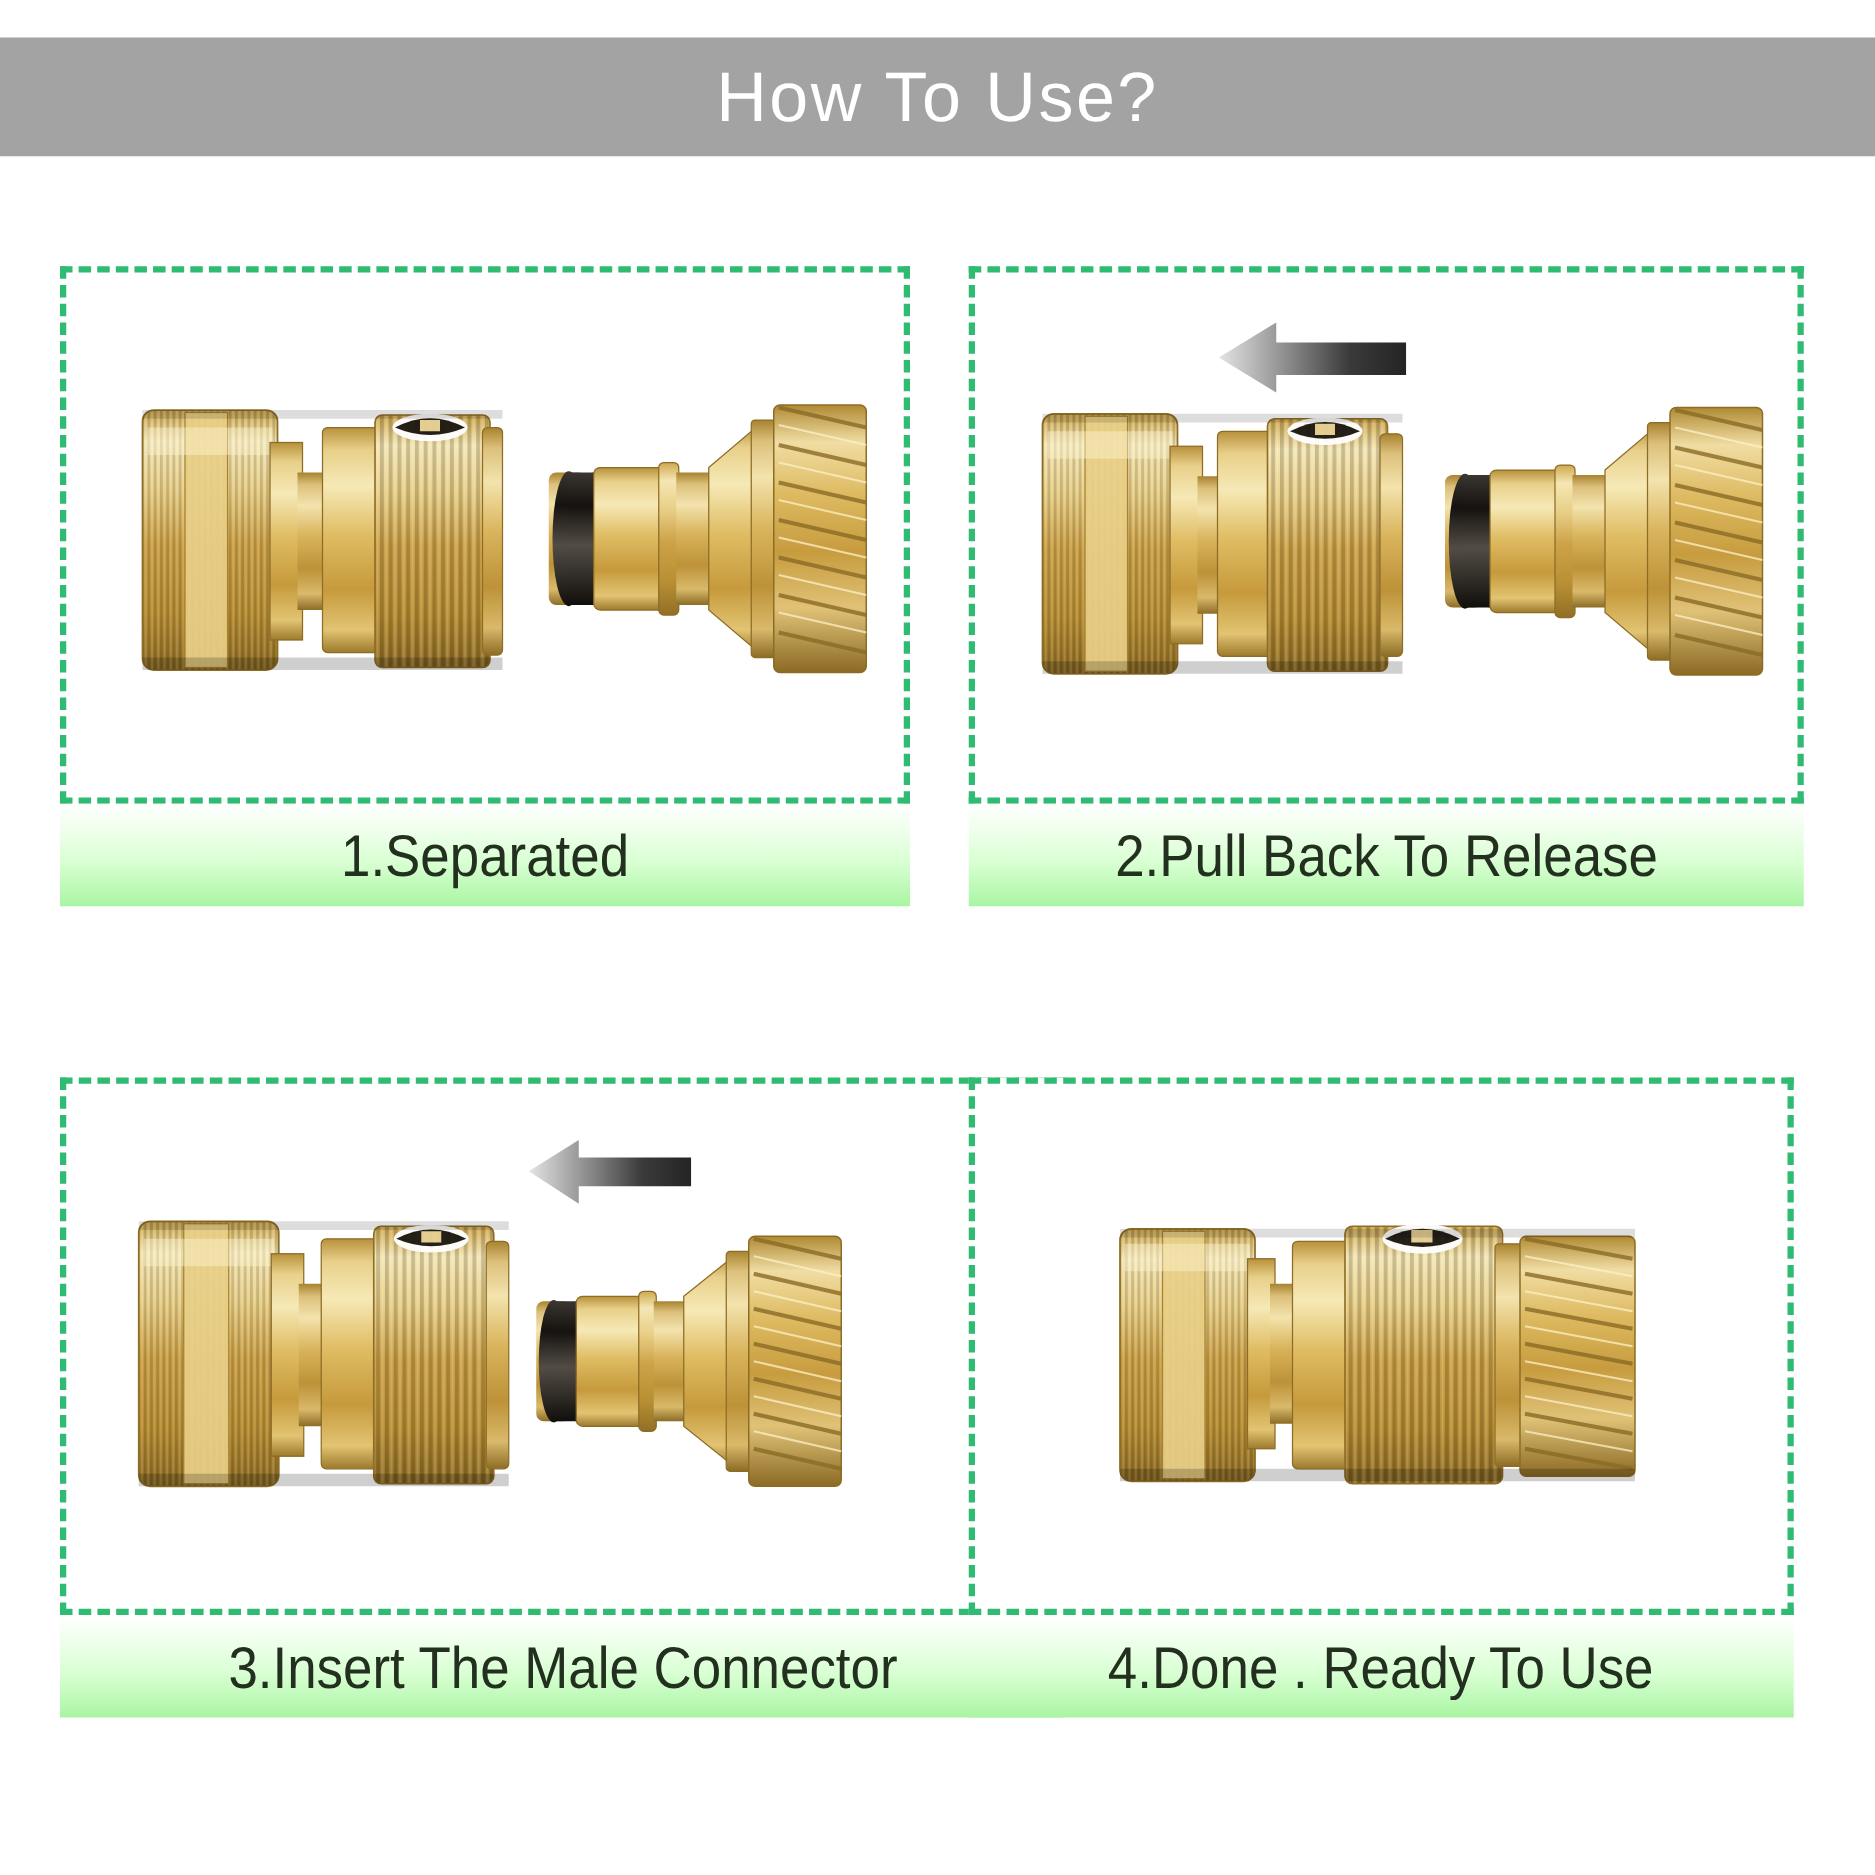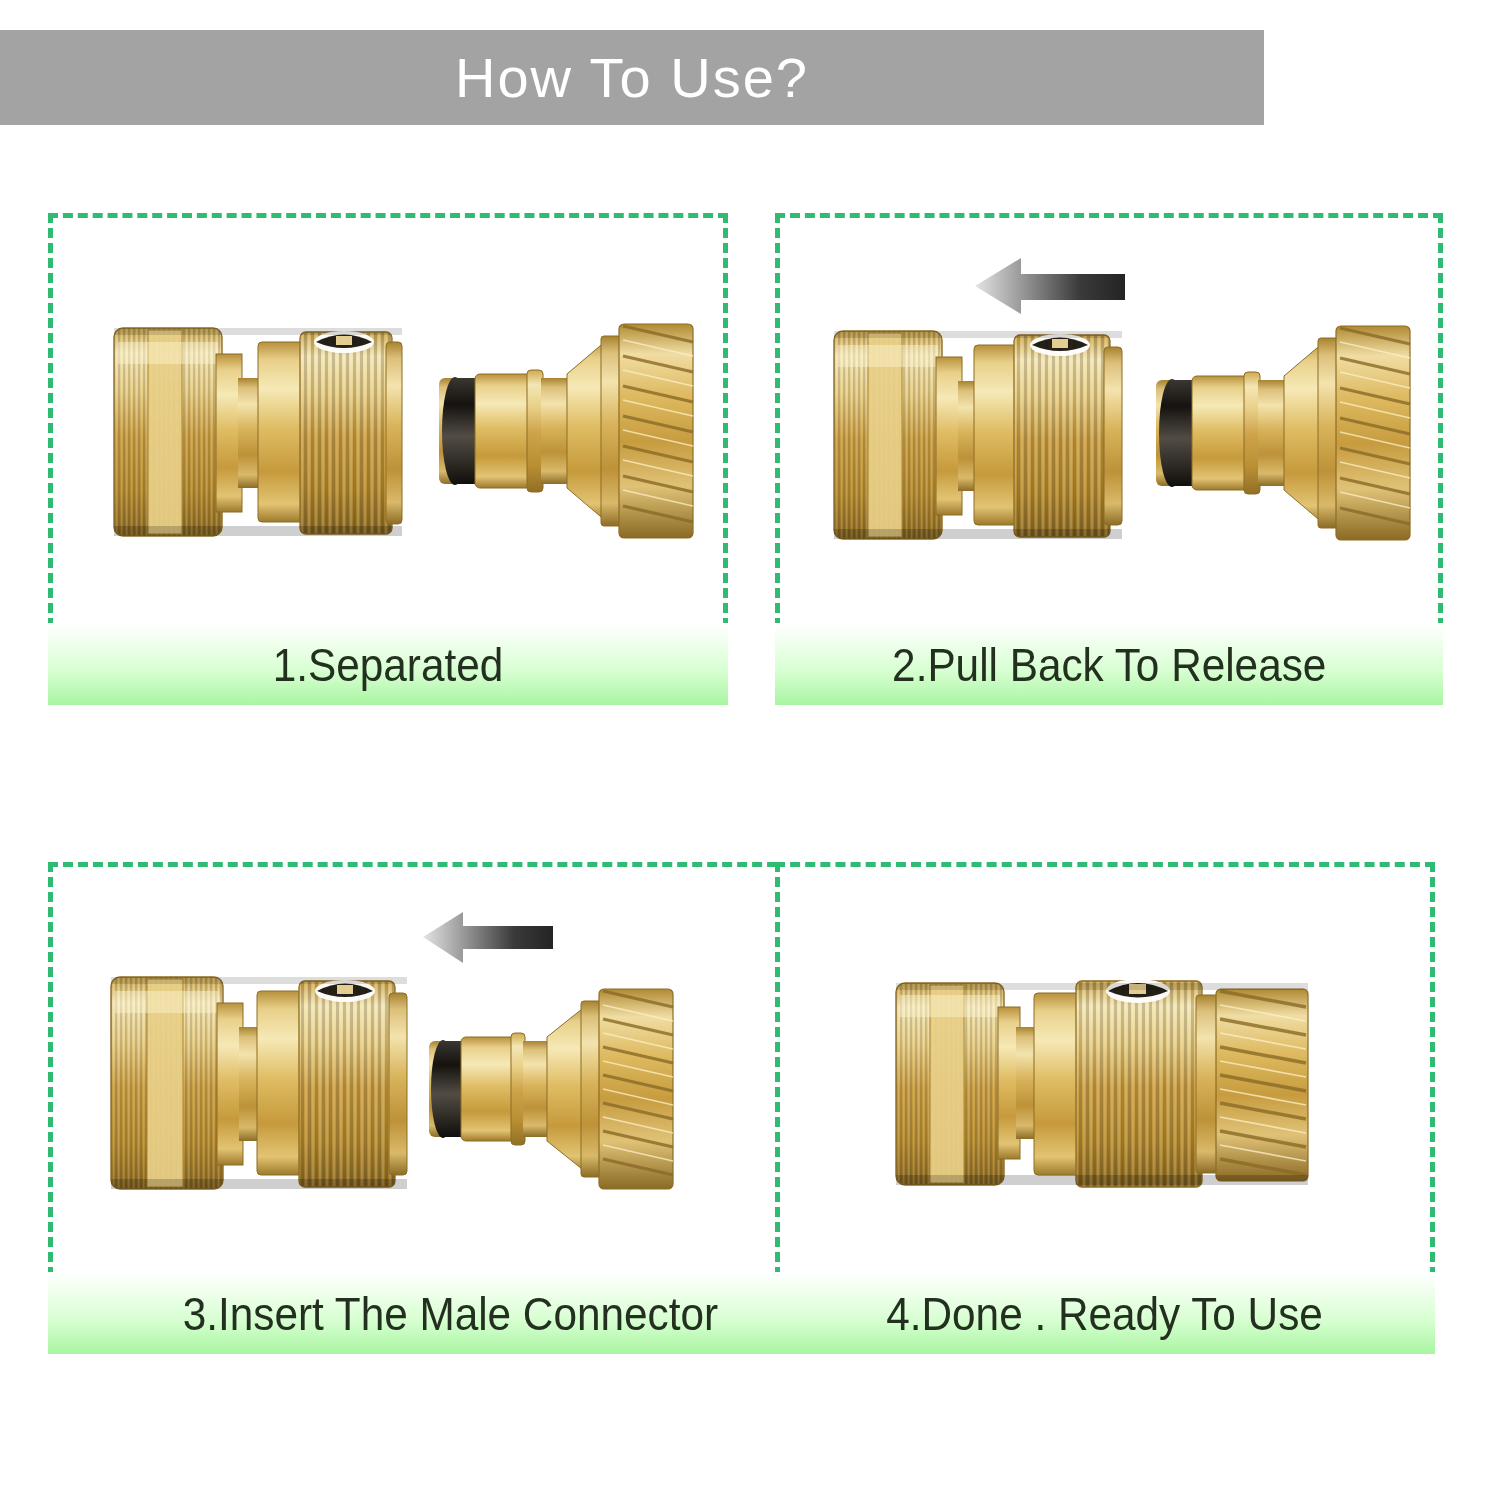--- a/index.html
+++ b/index.html
@@ -6,21 +6,21 @@
   body{
     width:1500px;height:1500px;
     font-family:"Liberation Sans", sans-serif;
     -webkit-font-smoothing:antialiased;
     overflow:hidden;
     position:relative;
   }
 
   
   .header-bar{
-    position:absolute;left:0;top:30px;width:1264px;height:95px;
+    position:absolute;left:0;top:30px;width:1500px;height:95px;
     background:#a3a3a3;
     display:flex;align-items:center;justify-content:center;
   }
   .header-title{
     color:#ffffff;
     font-size:56px;
     font-weight:400;
     letter-spacing:2px;
     font-family:"Liberation Sans", sans-serif;
     line-height:1;
@@ -57,21 +57,21 @@
   #panel-2 .panel-box,#panel-2 .panel-caption{width:668px;}
   #panel-3 .panel-box,#panel-3 .panel-caption{width:804px;}
   #panel-4 .panel-box,#panel-4 .panel-caption{width:660px;}
 
   #panel-1{left:48px;top:213px;}
   #panel-2{left:775px;top:213px;}
   #panel-3{left:48px;top:862px;}
   #panel-4{left:775px;top:862px;}
 
   .panel-box{height:430px;}
-  .panel-caption{top:410px;height:82px;}
+  .panel-caption{top:430px;height:82px;}
 
   
   .arrow{position:absolute;}
   .arrow svg{display:block;}
 
   
   .conn{position:absolute;}
   .conn svg{display:block;}
 </style>
 </head>

